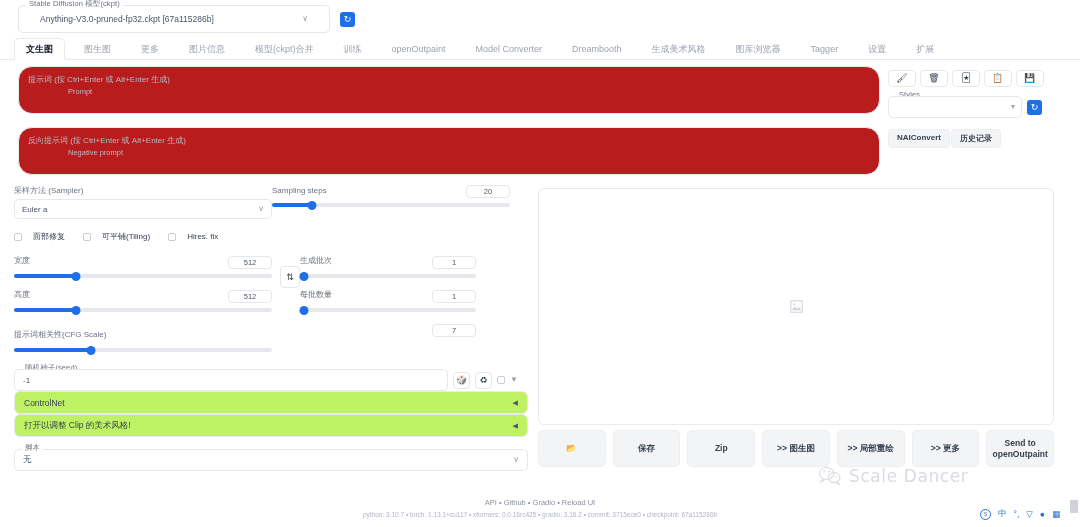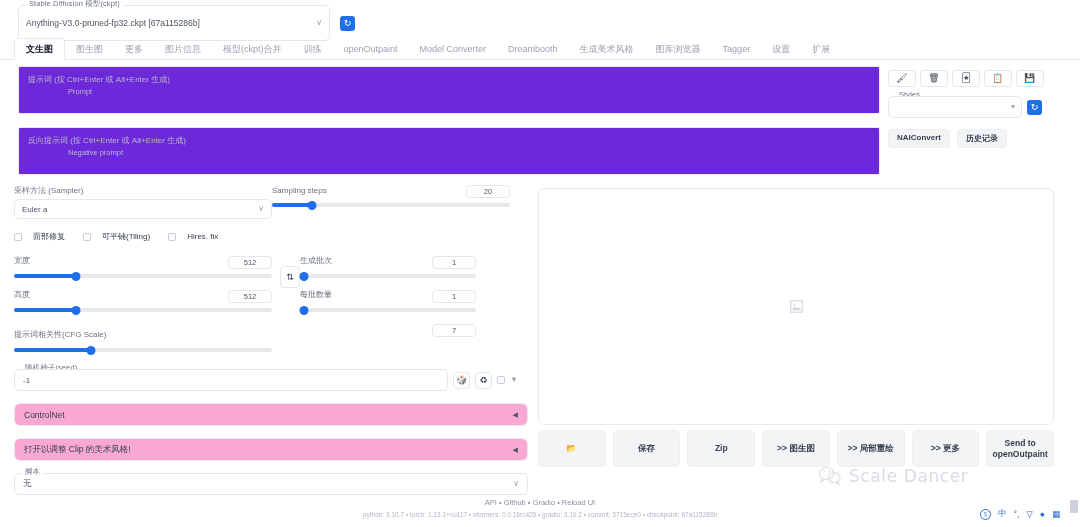--- a/index.html
+++ b/index.html
@@ -19,58 +19,58 @@
     display: flex; align-items: center; gap: 10px;
   }
   .field-wrap { position: relative; }
   .field-label {
     position: absolute; left: 8px; top: -6px;
     background: #fff; padding: 0 3px;
     font-size: 7.5px; color: #6b7280; white-space: nowrap;
     letter-spacing: .1px;
   }
   .model-select {
-    width: 312px; height: 36px;
+    width: 312px; height: 28px;
     border: 1px solid #e5e7eb; border-radius: 5px;
     background: #fff;
     display: flex; align-items: center; justify-content: space-between;
-    padding: 0 7px;
+    padding: 0 21px;
     font-size: 8.5px; color: #4b5563;
   }
   .chev { font-size: 8px; color: #9ca3af; line-height: 1; }
   .refresh-btn {
     width: 15px; height: 15px; border-radius: 3px;
     background: #1f6feb; color: #fff;
     display: flex; align-items: center; justify-content: center;
     font-size: 9px; line-height: 1;
   }
 
   
   .tabbar {
     position: absolute; left: 0; top: 38px; width: 1080px; height: 22px;
     border-bottom: 1px solid #e8eaee;
-    display: flex; align-items: stretch; padding-left: 14px; gap: 0;
+    display: flex; align-items: stretch; padding-left: 14px; gap: 8px;
   }
   .tab {
     padding: 0 11px; height: 22px;
     display: flex; align-items: center;
     font-size: 9px; color: #9ca3af; white-space: nowrap;
   }
   .tab.active {
     color: #111827; font-weight: bold;
     border: 1px solid #e8eaee; border-bottom: 1px solid #fff;
     border-radius: 5px 5px 0 0; background: #fff;
     margin-bottom: -1px;
   }
 
   
   .left { position: absolute; left: 18px; top: 66px; width: 862px; }
   .prompt-box {
     width: 862px; height: 48px;
-    border: 1px solid #e9eaee; border-radius: 2px; background: #6d28d9;
+    border: 1px solid #e9eaee; border-radius: 14px; background: #b91c1c;
     padding: 7px 9px;
   }
   .prompt-placeholder { font-size: 8px; color: #b6b9c4; line-height: 1.45; }
   .prompt-sub { font-size: 7.5px; color: #b6b9c4; margin-top: 1px; padding-left: 40px; }
   .prompt-box + .prompt-box { margin-top: 13px; }
 
   
   .gen-panel { position: absolute; left: 888px; top: 64px; width: 176px; }
   .gen-btn {
     width: 164px; height: 40px; border-radius: 6px;
@@ -88,21 +88,21 @@
   .styles-row { display: flex; align-items: center; gap: 5px; margin-top: 9px; }
   .styles-select {
     position: relative; width: 134px; height: 22px;
     border: 1px solid #e5e7eb; border-radius: 5px; background: #fff;
     display: flex; align-items: center; justify-content: flex-end; padding: 0 6px;
   }
   .small-refresh {
     width: 15px; height: 15px; border-radius: 3px; background: #1f6feb; color: #fff;
     display: flex; align-items: center; justify-content: center; font-size: 9px;
   }
-  .pill-row { display: flex; gap: 7px; margin-top: 11px; }
+  .pill-row { display: flex; gap: 1px; margin-top: 11px; }
   .pill {
     padding: 3px 8px; border-radius: 4px; background: #f3f4f6;
     border: 1px solid #eceef1; font-size: 8px; color: #374151; font-weight: bold;
   }
 
   
   .params { position: absolute; left: 14px; top: 185px; width: 514px; }
   .row2 { display: flex; }
   .col-left { width: 258px; }
   .col-right { width: 238px; }
@@ -149,22 +149,22 @@
     border-radius: 5px; background: #fff; display: flex; align-items: center;
     padding: 0 8px; font-size: 8px; color: #4b5563;
   }
   .seed-icon {
     width: 17px; height: 17px; border: 1px solid #e5e7eb; border-radius: 4px; background: #fff;
     display: flex; align-items: center; justify-content: center; font-size: 9px;
   }
 
   
   .acc {
-    margin-top: 12px; width: 100%; height: 23px;
-    border: 1px solid #e9eaee; border-radius: 6px; background: #f9a8d4;
+    width: 100%; height: 23px;
+    border: 1px solid #e9eaee; border-radius: 6px; background: #bef264;
     display: flex; align-items: center; justify-content: space-between;
     padding: 0 9px; font-size: 8.5px; color: #374151;
   }
   .acc-arrow { font-size: 7px; color: #4b5563; }
   .script-wrap { position: relative; margin-top: 12px; }
   .script-select {
     width: 100%; height: 22px; border: 1px solid #e5e7eb; border-radius: 5px;
     background: #fff; display: flex; align-items: center; justify-content: space-between;
     padding: 0 8px; font-size: 8.5px; color: #4b5563;
   }

